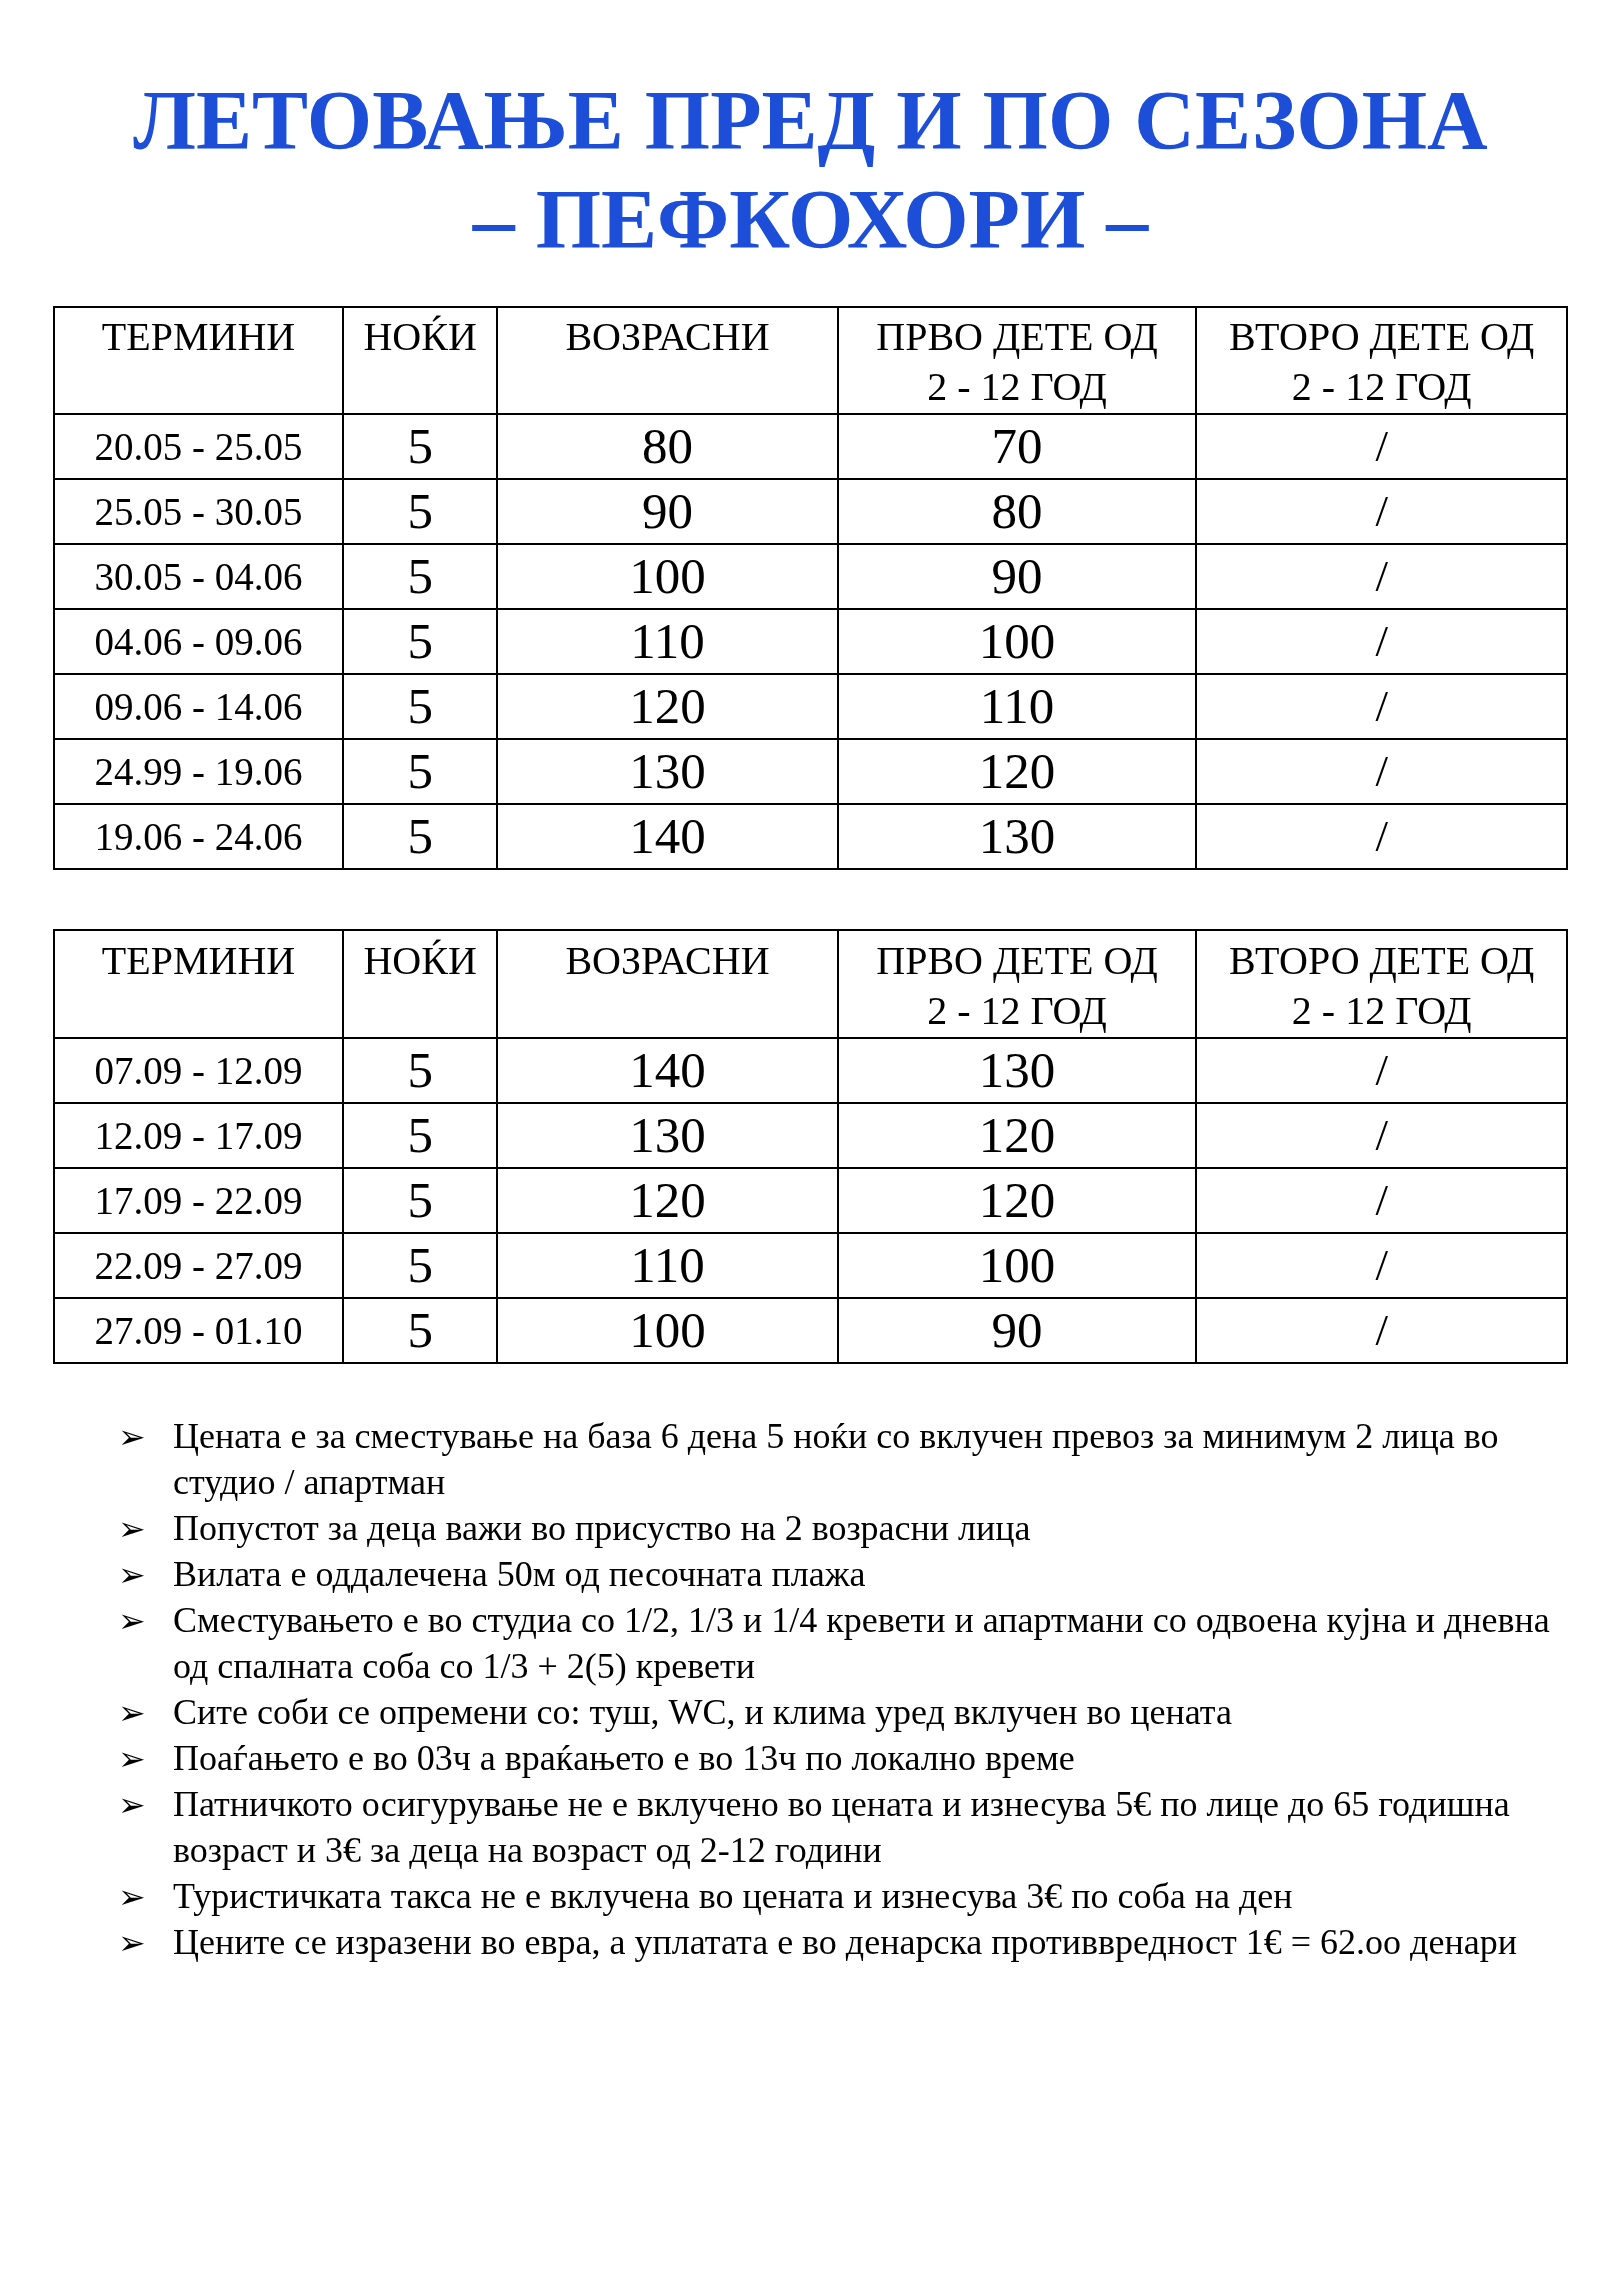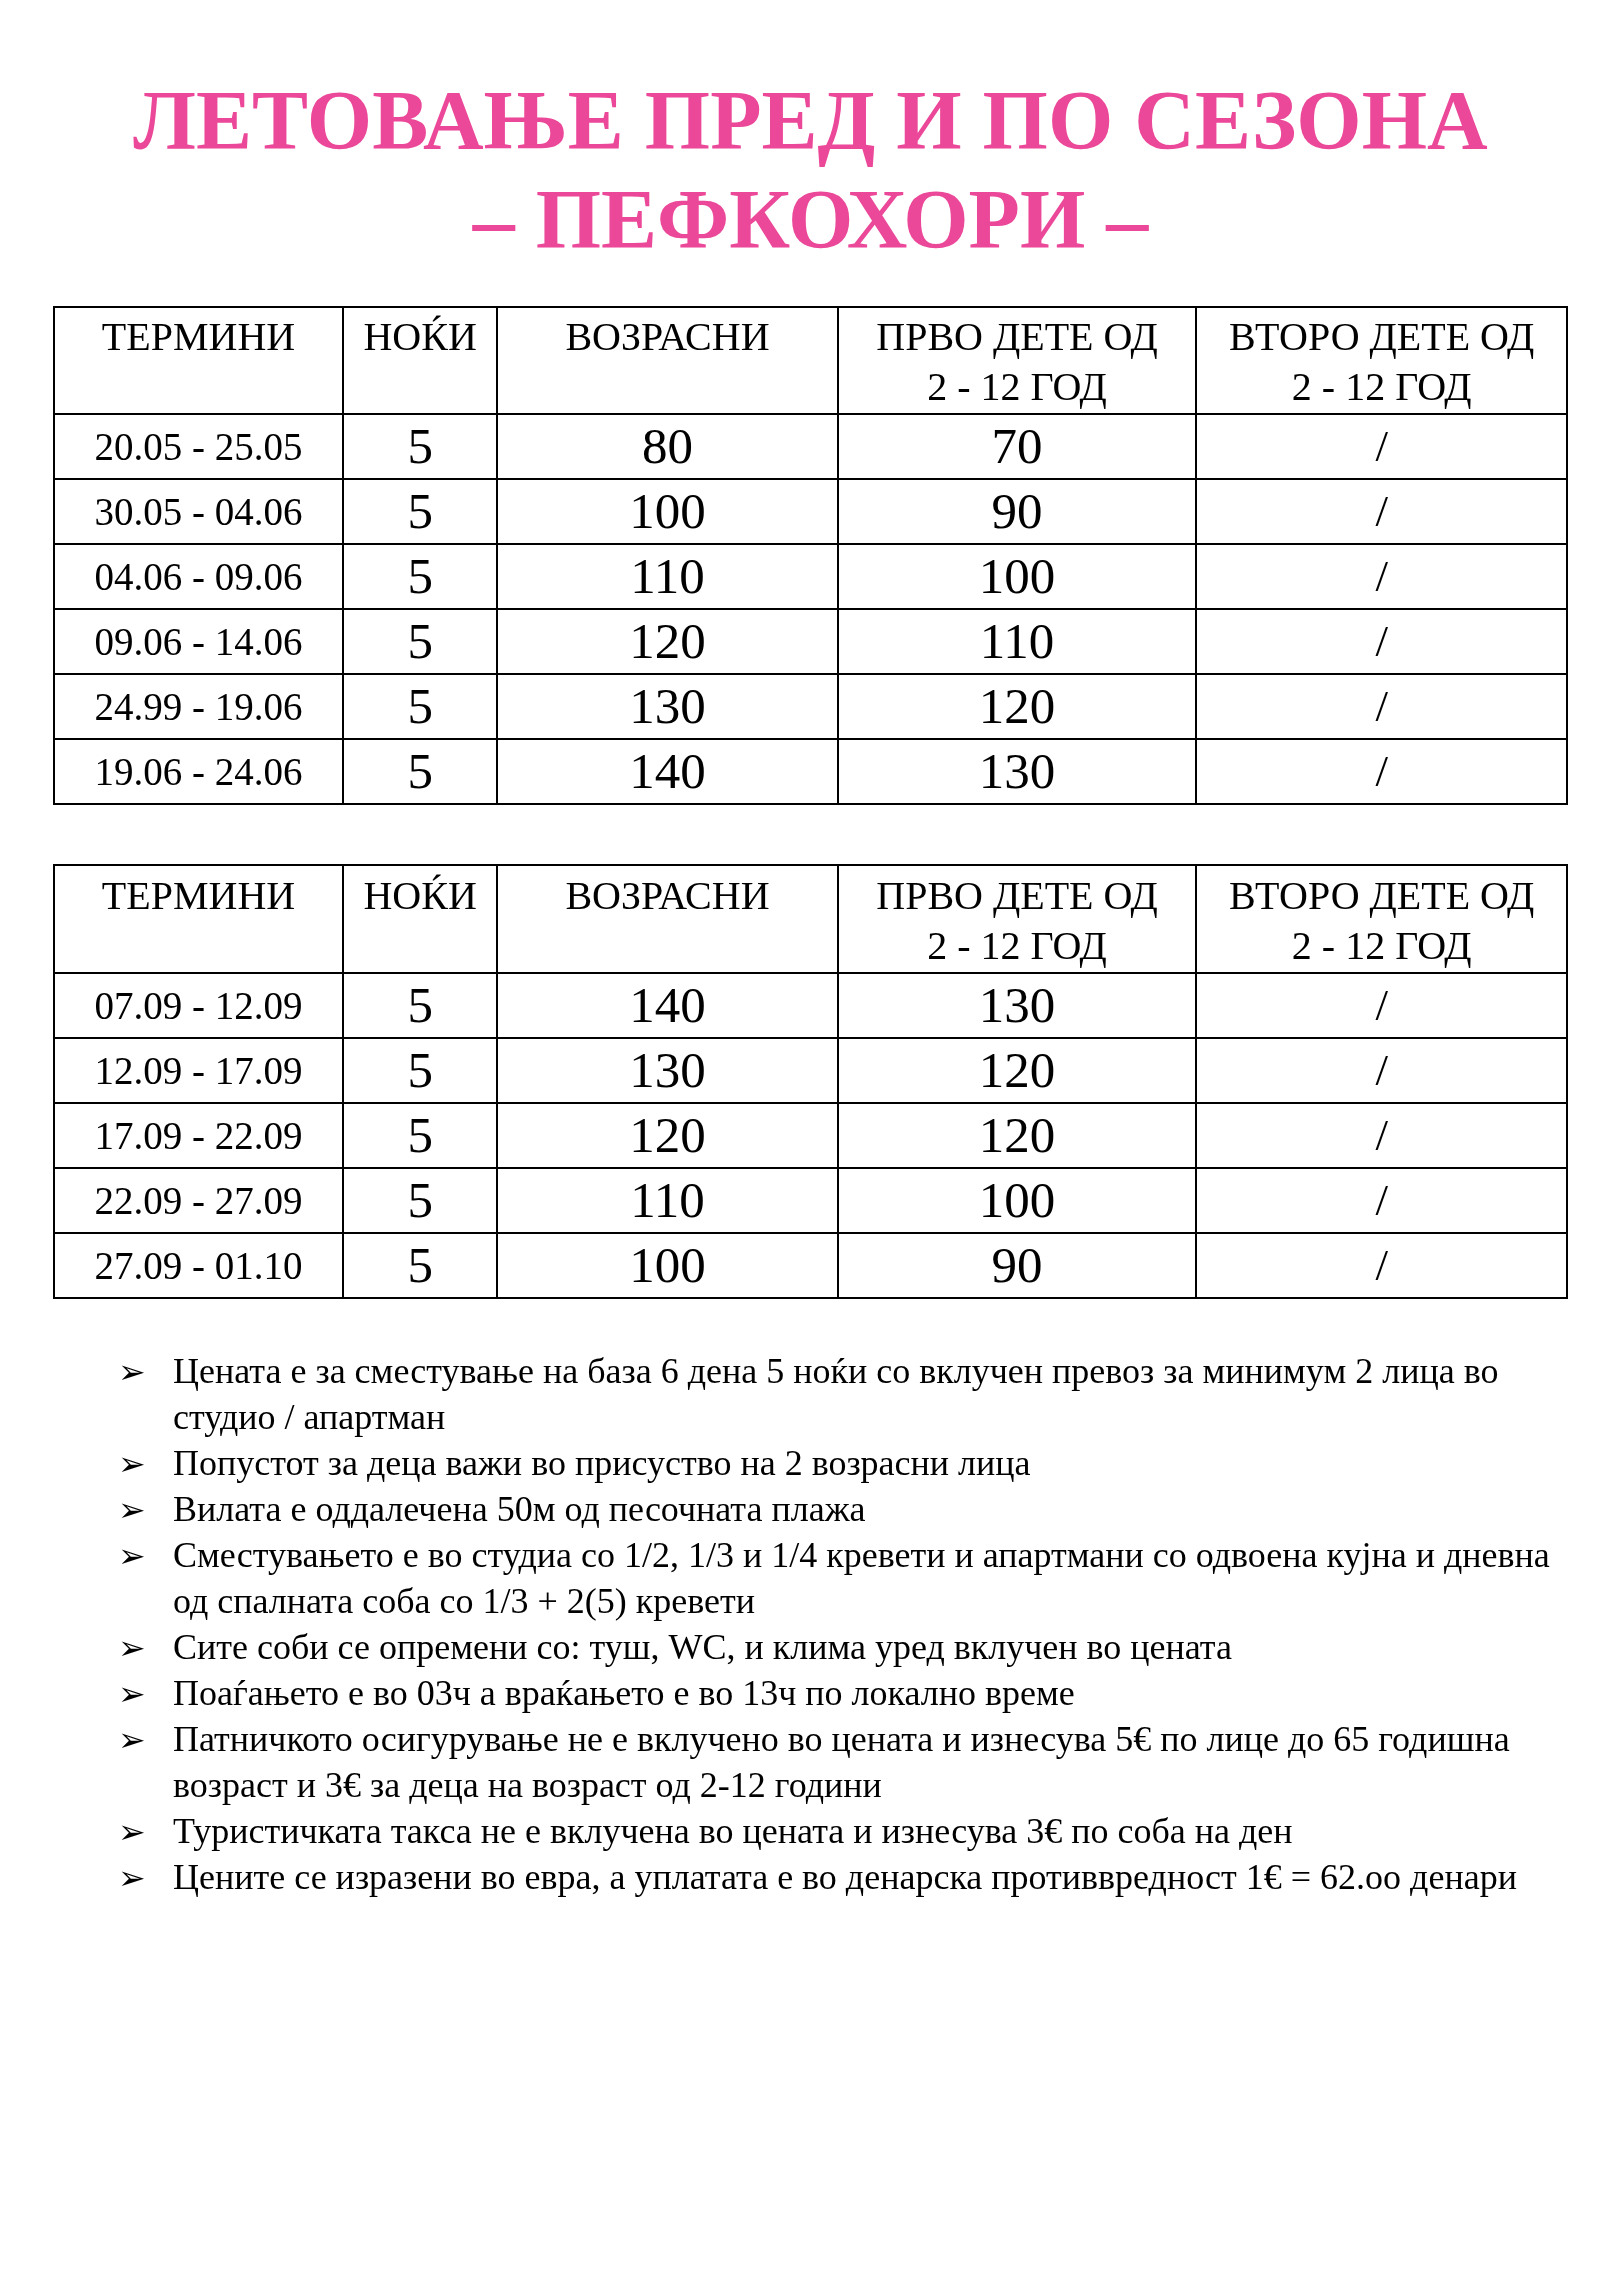--- a/index.html
+++ b/index.html
@@ -74,21 +74,21 @@
     left: 0;
     top: 1px;
     font-size: 33px;
   }
 </style>
 </head>
 <body>
 
 <div class="page">
 
-  <h1 class="doc-title" style="color: #ec4899;">
+  <h1 class="doc-title" style="color: #1d4ed8;">
     <span>ЛЕТОВАЊЕ ПРЕД И ПО СЕЗОНА</span>
     <span>– ПЕФКОХОРИ –</span>
   </h1>
 
   <table class="price first">
     <colgroup>
       <col style="width:19.1%">
         <col style="width:10.2%">
         <col style="width:22.5%">
         <col style="width:23.7%">
@@ -107,20 +107,27 @@
     </thead>
     <tbody>
         <tr>
           <td class="date">20.05 - 25.05</td>
           <td class="num">5</td>
           <td class="num">80</td>
           <td class="num">70</td>
           <td class="slash">/</td>
         </tr>
         <tr>
+          <td class="date">25.05 - 30.05</td>
+          <td class="num">5</td>
+          <td class="num">90</td>
+          <td class="num">80</td>
+          <td class="slash">/</td>
+        </tr>
+        <tr>
           <td class="date">30.05 - 04.06</td>
           <td class="num">5</td>
           <td class="num">100</td>
           <td class="num">90</td>
           <td class="slash">/</td>
         </tr>
         <tr>
           <td class="date">04.06 - 09.06</td>
           <td class="num">5</td>
           <td class="num">110</td>

